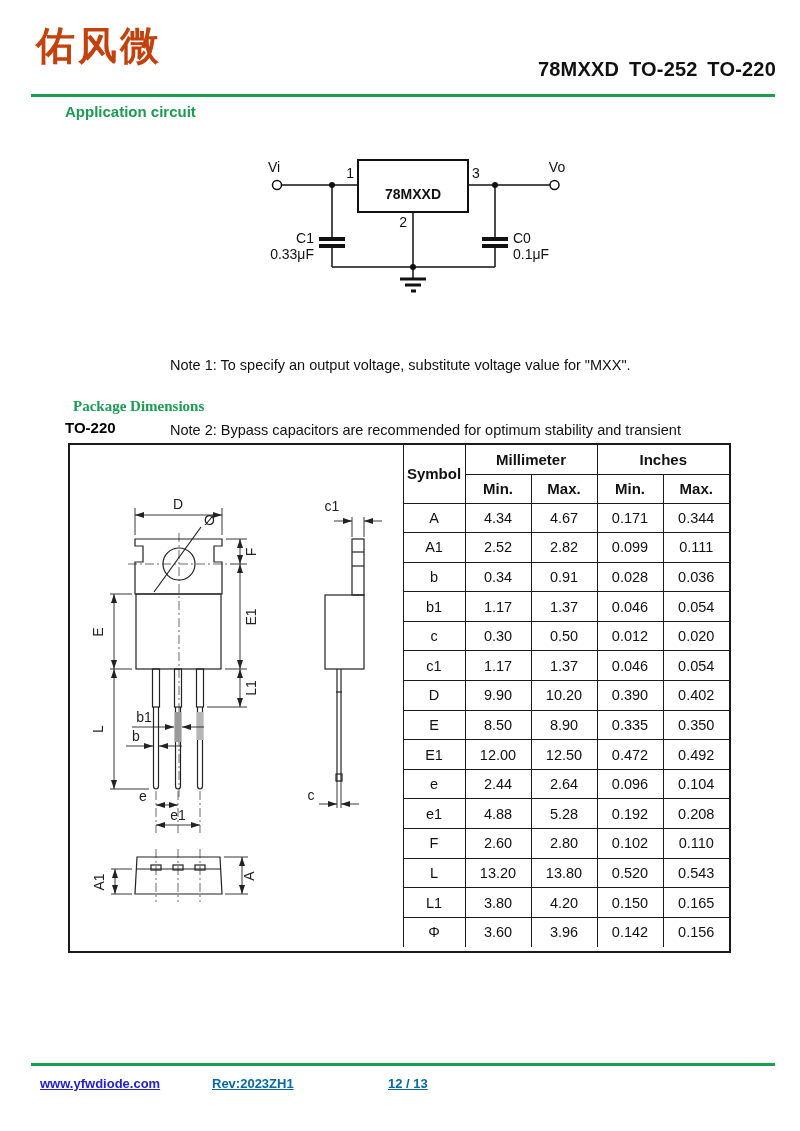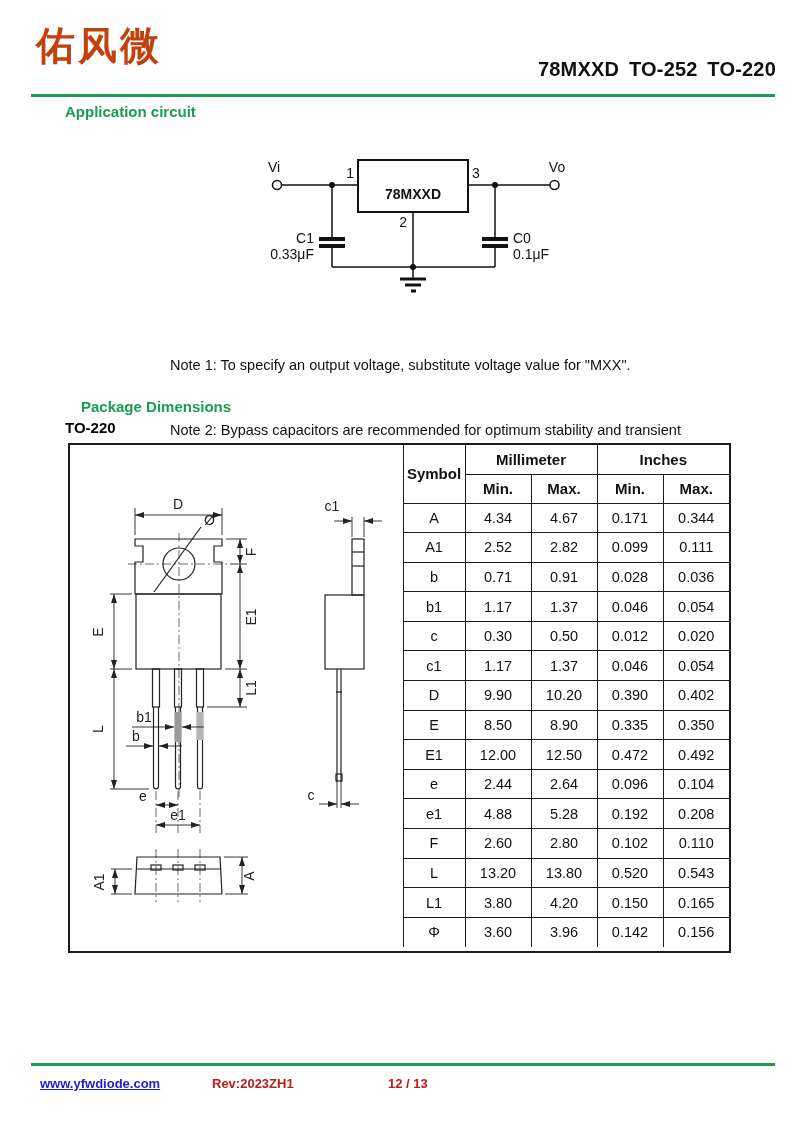--- a/index.html
+++ b/index.html
@@ -22,21 +22,21 @@
     position: absolute; right: 24px; top: 58px;
     font-size: 20px; font-weight: bold; color: #111;
     letter-spacing: 0.2px; word-spacing: 4px;
   }
   .rule { position: absolute; left: 31px; right: 25px; height: 3px; background: #1b9c52; }
   .rule-top { top: 94px; }
   .rule-bottom { top: 1063px; }
 
   .section-heading { position: absolute; color: #1b9c52; font-weight: bold; font-size: 15px; }
   .h-app { left: 65px; top: 103px; }
-  .h-pkg { left: 81px; top: 398px; }
+  .h-pkg { left: 73px; top: 398px; font-family: Liberation Serif, serif; }
   .pkg-name { position: absolute; left: 65px; top: 419px; font-weight: bold; font-size: 15px; color: #000000; }
 
   
   .circuit-svg { position: absolute; left: 230px; top: 138px; }
   .circuit-svg text { font-family: "Liberation Sans", sans-serif; fill: #111; font-size: 14px; }
   .ic-label { font-size: 25px; font-weight: bold; }
 
   
   .notes { position: absolute; left: 170px; top: 312px; font-size: 14.5px; color: #111; line-height: 21.5px; white-space: pre; }
   .note-cont { margin-left: 46px; }
@@ -53,21 +53,21 @@
     border-collapse: collapse; table-layout: fixed;
     font-size: 14.5px; color: #111; text-align: center;
   }
   .dim-table th, .dim-table td { border: 1.5px solid #1a1a1a; padding: 0; height: 29px; }
   .dim-table th { font-size: 15px; font-weight: bold; }
   .dim-table tr:first-child th { border-top: none; }
   .dim-table tr:last-child td { border-bottom: none; }
   .dim-table th:last-child, .dim-table td:last-child { border-right: none; }
 
   
-  .footer-item { position: absolute; font-size: 13px; font-weight: bold; color: #b91c1c; top: 1076px; }
+  .footer-item { position: absolute; font-size: 13px; font-weight: bold; color: #0369a1; top: 1076px; text-decoration: underline; }
   .f-site { left: 40px; color: #2020cc; text-decoration: underline; cursor: pointer; }
   .f-rev { left: 212px; }
   .f-page { left: 388px; }
   .f-company { right: 25px; font-size: 13.5px; }
 </style>
 </head>
 <body>
 
 <div class="page">
 
@@ -289,21 +289,21 @@
           <tr>
             <td>A1</td>
             <td>2.52</td>
             <td>2.82</td>
             <td>0.099</td>
             <td>0.111</td>
           </tr>
 
           <tr>
             <td>b</td>
-            <td>0.71</td>
+            <td>0.34</td>
             <td>0.91</td>
             <td>0.028</td>
             <td>0.036</td>
           </tr>
 
           <tr>
             <td>b1</td>
             <td>1.17</td>
             <td>1.37</td>
             <td>0.046</td>

